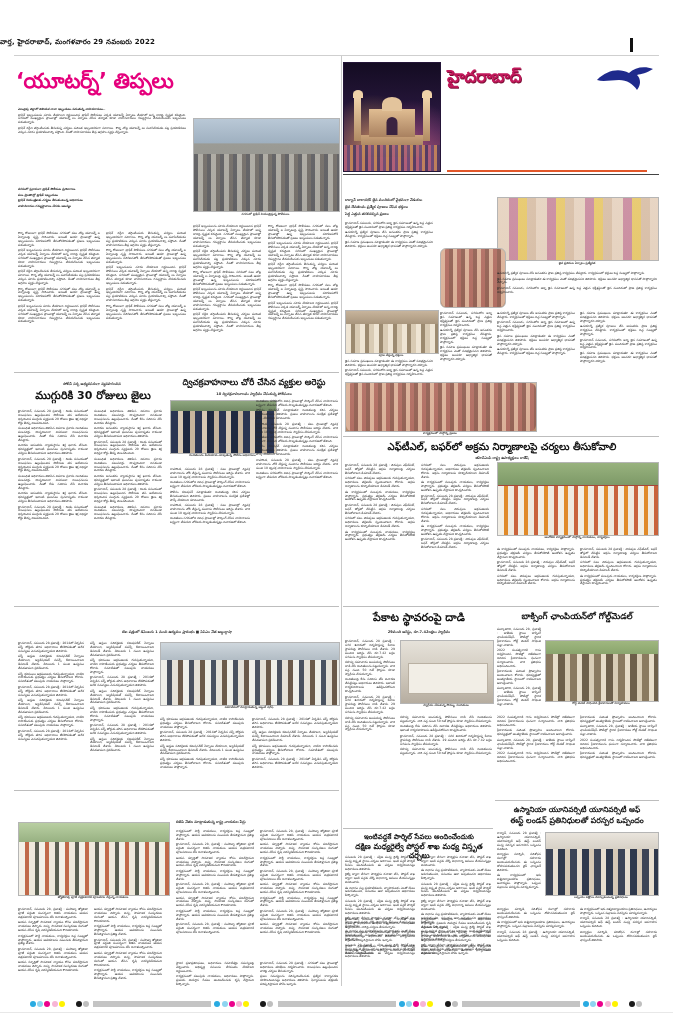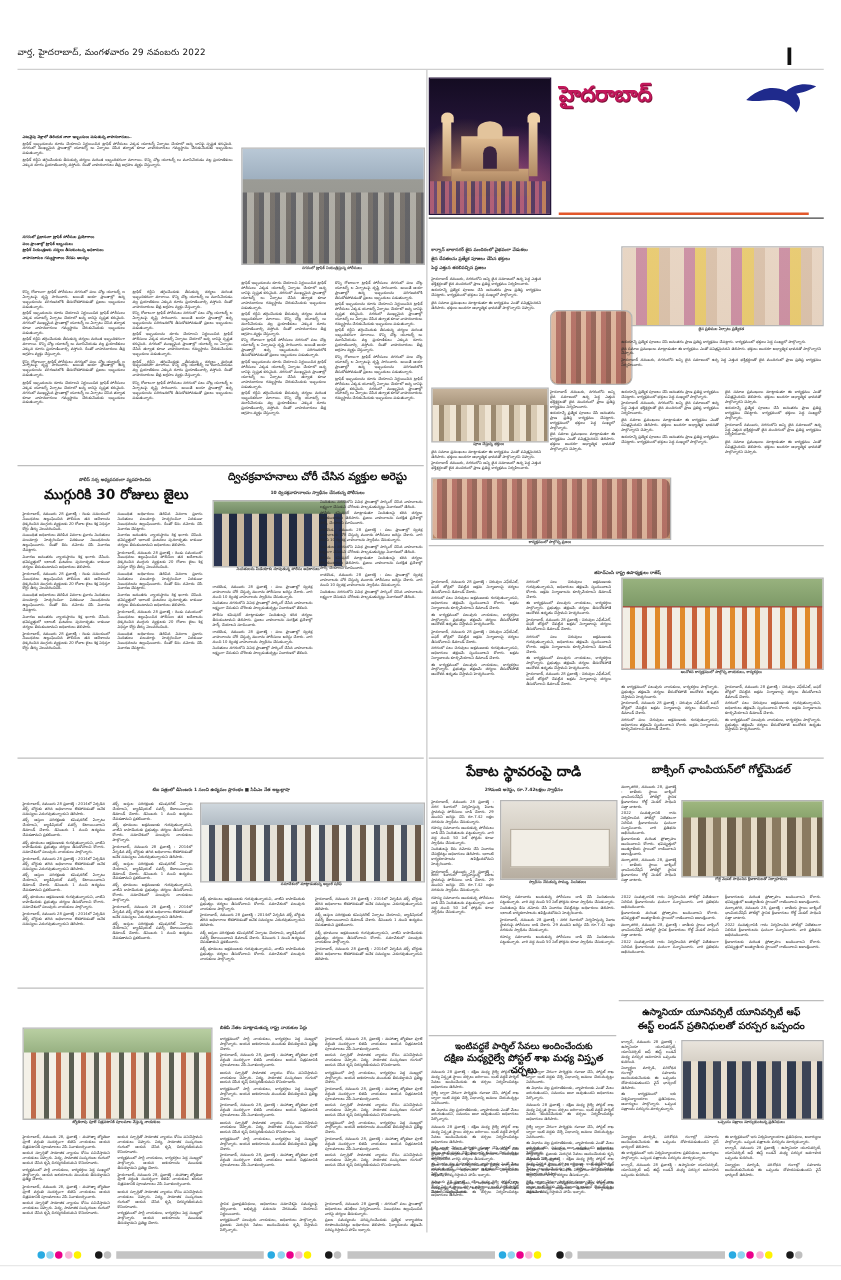--- a/index.html
+++ b/index.html
@@ -5,21 +5,21 @@
   html,body{margin:0;padding:0;background:#ffffff;}
   body{width:673px;height:1024px;font-family:"DejaVu Sans","Liberation Sans",sans-serif;color:#111;overflow:hidden;position:relative;}
   .page{position:relative;width:673px;height:1024px;background:#fff;}
 
   
   .tx{font-size:3.0px;line-height:3.9px;text-align:justify;color:#2a2a2a;letter-spacing:0.05px;}
   .tx p{margin:0 0 1.6px 0;}
   .bold{font-weight:bold;color:#111;}
 
   
-  .dateline{position:absolute;left:14px;top:38px;font-size:7px;font-weight:normal;color:#111;letter-spacing:0.2px;}
+  .dateline{position:absolute;left:0;top:38px;font-size:7px;font-weight:bold;color:#111;letter-spacing:0.2px;}
   .regmark{position:absolute;left:630px;top:38px;width:2.6px;height:14px;background:#111;}
   .rule-top{position:absolute;left:14px;top:55px;width:645px;height:1px;background:#cfcfcf;}
 
   
   .masthead{position:absolute;left:343px;top:58px;width:316px;height:118px;}
   .mast-photo{position:absolute;left:0;top:4px;width:96px;height:108px;
       background:
         radial-gradient(circle at 30% 72%, rgba(255,190,90,.55), transparent 45%),
         radial-gradient(circle at 70% 80%, rgba(255,120,160,.45), transparent 45%),
         linear-gradient(#140c22 0%, #241538 38%, #3a1f4e 62%, #6d3a5c 100%);
@@ -114,20 +114,21 @@
       <div class="ch-min" style="right:10px"></div>
       <div class="mast-crowd"></div>
     </div>
     <div class="mast-hyd">హైదరాబాద్</div>
     <svg class="bird" viewBox="0 0 64 28">
       <path d="M4 16 C14 6, 26 4, 36 9 C42 3, 52 2, 60 5 C54 9, 48 10, 44 11 C48 15, 48 21, 44 26 C40 20, 34 16, 26 16 C18 16, 10 18, 4 16 Z" fill="#1f2a8c"></path>
     </svg>
     <div class="mast-rule"></div>
   </div>
 
+  <div class="hl-main">‘యూటర్న్’ తిప్పలు</div>
 
   <div class="ph ph-traffic" style="left:193px;top:118px;width:145px;height:92px;"></div>
 
   <div class="tx" style="position:absolute;left:18px;top:108px;width:168px;">
     <p class="bold">ఎటువైపు వెళ్లాలో తెలియక నానా ఇబ్బందులు పడుతున్న వాహనదారులు..</p>
     <p>ట్రాఫిక్ ఇబ్బందులను దూరం చేయాలని నిర్ణయించిన ట్రాఫిక్ పోలీసులు ఎక్కడ యూటర్న్ ఏర్పాటు చేయాలో అన్న దానిపై స్పష్టత కరువైంది. నగరంలో ముఖ్యమైన ప్రాంతాల్లో యూటర్న్ లు ఏర్పాటు చేసిన తర్వాత కూడా వాహనదారులు గమ్యస్థానం చేరుకునేందుకు ఇబ్బందులు పడుతున్నారు.</p>
     <p>ట్రాఫిక్ రద్దీని తగ్గించేందుకు తీసుకున్న చర్యలు మరింత ఇబ్బందికరంగా మారాయి. కొన్ని చోట్ల యూటర్న్ లు మూసివేయడం వల్ల ప్రయాణికులు ఎక్కువ దూరం ప్రయాణించాల్సి వస్తోంది. దీంతో వాహనదారులు తీవ్ర ఆగ్రహం వ్యక్తం చేస్తున్నారు.</p>
   </div>
   <div class="tx" style="position:absolute;left:18px;top:188px;width:168px;">
     <p class="bold">నగరంలో ప్రధానంగా ట్రాఫిక్ పోలీసుల ప్రయోగాలు</p>
@@ -256,20 +257,21 @@
     <p>నిందితులు నగరంలోని వివిధ ప్రాంతాల్లో పార్కింగ్ చేసిన వాహనాలను లక్ష్యంగా చేసుకుని చోరీలకు పాల్పడుతున్నట్లు విచారణలో తేలింది.</p>
     <p>పోలీసు కమిషనర్ మాట్లాడుతూ నిందితులపై కఠిన చర్యలు తీసుకుంటామని తెలిపారు. ప్రజలు వాహనాలను సురక్షిత ప్రదేశాల్లో పార్క్ చేయాలని సూచించారు.</p>
     <p>రాచకొండ, నవంబరు 28 ప్రజాశక్తి : పలు ప్రాంతాల్లో ద్విచక్ర వాహనాలను చోరీ చేస్తున్న ముఠాను పోలీసులు అరెస్టు చేశారు. వారి నుంచి 10 ద్విచక్ర వాహనాలను స్వాధీనం చేసుకున్నారు.</p>
     <p>నిందితులు నగరంలోని వివిధ ప్రాంతాల్లో పార్కింగ్ చేసిన వాహనాలను లక్ష్యంగా చేసుకుని చోరీలకు పాల్పడుతున్నట్లు విచారణలో తేలింది.</p>
     <p>పోలీసు కమిషనర్ మాట్లాడుతూ నిందితులపై కఠిన చర్యలు తీసుకుంటామని తెలిపారు. ప్రజలు వాహనాలను సురక్షిత ప్రదేశాల్లో పార్క్ చేయాలని సూచించారు.</p>
     <p>రాచకొండ, నవంబరు 28 ప్రజాశక్తి : పలు ప్రాంతాల్లో ద్విచక్ర వాహనాలను చోరీ చేస్తున్న ముఠాను పోలీసులు అరెస్టు చేశారు. వారి నుంచి 10 ద్విచక్ర వాహనాలను స్వాధీనం చేసుకున్నారు.</p>
     <p>నిందితులు నగరంలోని వివిధ ప్రాంతాల్లో పార్కింగ్ చేసిన వాహనాలను లక్ష్యంగా చేసుకుని చోరీలకు పాల్పడుతున్నట్లు విచారణలో తేలింది.</p>
   </div>
 
   <div class="hline" style="left:343px;top:436px;width:316px;"></div>
+  <div class="hl-2" style="left:345px;top:441px;width:314px;font-size:10px;text-align:center;">ఎఫ్‌టీఎల్, బఫర్‌లో అక్రమ నిర్మాణాలపై చర్యలు తీసుకోవాలి</div>
   <div class="kicker" style="left:345px;top:456px;width:314px;">జిహెచ్ఎంసి రాష్ట్ర ఉపాధ్యక్షులు రాజేష్</div>
   <div class="ph ph-protest" style="left:497px;top:462px;width:160px;height:72px;"></div>
   <div class="caption" style="position:absolute;left:497px;top:535px;width:160px;">ఆందోళన కార్యక్రమంలో పాల్గొన్న నాయకులు, కార్యకర్తలు</div>
 
   <div class="tx" style="position:absolute;left:345px;top:464px;width:70px;">
     <p>హైదరాబాద్, నవంబరు 28 ప్రజాశక్తి : చెరువుల ఎఫ్‌టీఎల్, బఫర్ జోన్లలో చేపట్టిన అక్రమ నిర్మాణాలపై చర్యలు తీసుకోవాలని డిమాండ్ చేశారు.</p>
     <p>నగరంలో పలు చెరువులు ఆక్రమణలకు గురవుతున్నాయని, అధికారులు తక్షణమే స్పందించాలని కోరారు. అక్రమ నిర్మాణాలను కూల్చివేయాలని డిమాండ్ చేశారు.</p>
     <p>ఈ కార్యక్రమంలో పలువురు నాయకులు, కార్యకర్తలు పాల్గొన్నారు. ప్రభుత్వం తక్షణమే చర్యలు తీసుకోకపోతే ఆందోళన ఉధృతం చేస్తామని హెచ్చరించారు.</p>
     <p>హైదరాబాద్, నవంబరు 28 ప్రజాశక్తి : చెరువుల ఎఫ్‌టీఎల్, బఫర్ జోన్లలో చేపట్టిన అక్రమ నిర్మాణాలపై చర్యలు తీసుకోవాలని డిమాండ్ చేశారు.</p>
     <p>నగరంలో పలు చెరువులు ఆక్రమణలకు గురవుతున్నాయని, అధికారులు తక్షణమే స్పందించాలని కోరారు. అక్రమ నిర్మాణాలను కూల్చివేయాలని డిమాండ్ చేశారు.</p>

